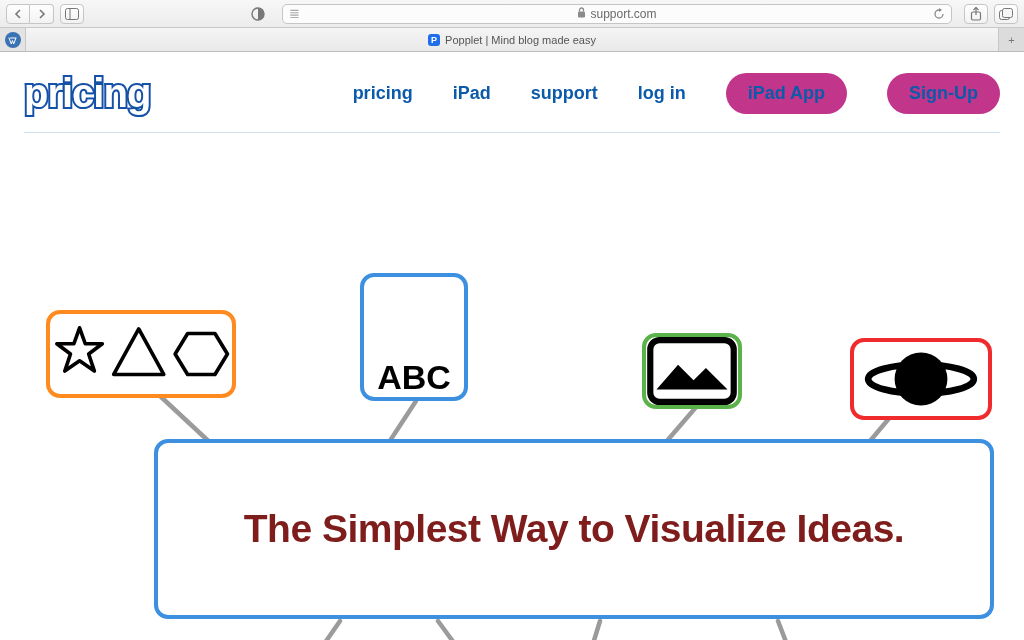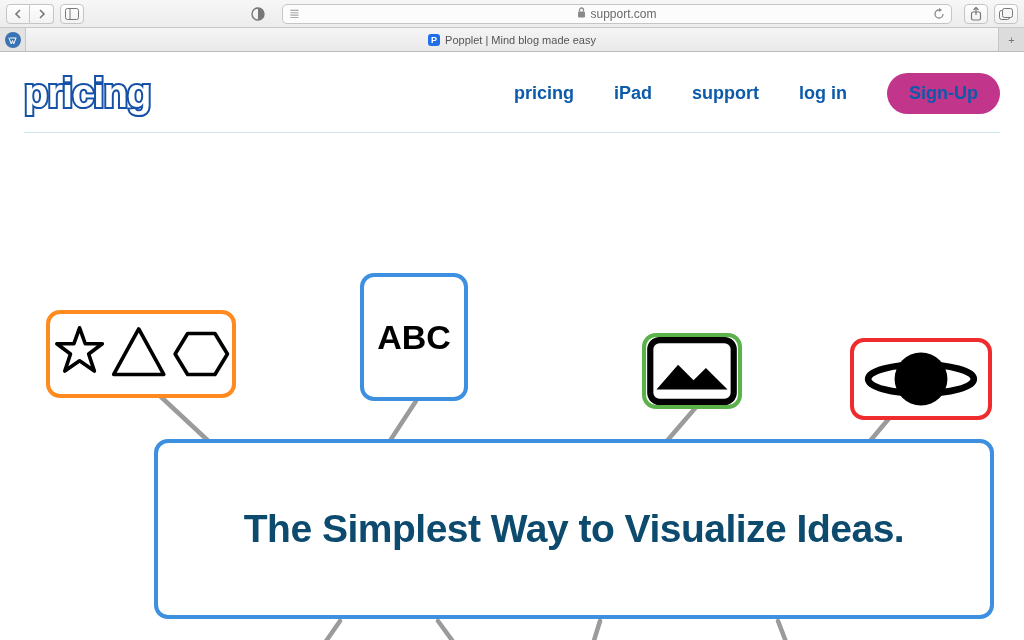--- a/index.html
+++ b/index.html
@@ -67,26 +67,26 @@
   .hero svg { position: absolute; inset: 0; width: 100%; height: 100%; pointer-events: none; }
   .bubble {
     position: absolute; border: 4.5px solid; border-radius: 14px; background: #fff;
     display: flex; align-items: center; justify-content: center;
   }
   .big-bubble {
     position: absolute; left: 130px; top: 306px; width: 840px; height: 180px;
     border: 4.5px solid #3d8fe0; border-radius: 14px; background: #fff;
     display: flex; flex-direction: column; align-items: center; justify-content: center; gap: 14px;
   }
-  .big-bubble h1 { font-size: 39px; font-weight: 800; color: #0c4a6e; letter-spacing: -0.5px; }
+  .big-bubble h1 { font-size: 39px; font-weight: 800; color: #7f1d1d; letter-spacing: -0.5px; }
   .big-bubble p  { font-size: 30px; color: #8e8e8e; font-weight: 400; }
   .abc-text { font-size: 34px; font-weight: 800; font-family: "Futura","Arial Black",sans-serif; letter-spacing: 0px; }
   
   .c-orange { border-color: #ff8a1f; }
-  .c-blue   { border-color: #3d8fe0; }
+  .c-blue   { border-color: #3d8fe0; align-items: flex-end; }
   .c-green  { border-color: #5bb24a; }
   .c-red    { border-color: #ef2b2d; }
 </style>
 </head>
 <body>
 
 <div class="toolbar">
   <div class="nav-group">
     <div class="nav-btn">
       <svg width="9" height="10" viewBox="0 0 9 10">
@@ -160,20 +160,21 @@
 </div>
 
 <div class="site">
   <div class="site-hdr">
     <div class="logo">pricing</div>
     <div class="nav">
       <a href="#">pricing</a>
       <a href="#">iPad</a>
       <a href="#">support</a>
       <a href="#">log in</a>
+      <a href="#" class="pill">iPad App</a>
       <a href="#" class="pill">Sign-Up</a>
     </div>
   </div>
   <div class="hr"></div>
 
   <div class="hero">
 
     <svg viewBox="0 0 976 514">
       <g stroke="#9b9b9b" stroke-width="4.5" stroke-linecap="round">
         <line x1="135" y1="262" x2="208" y2="330"></line>

